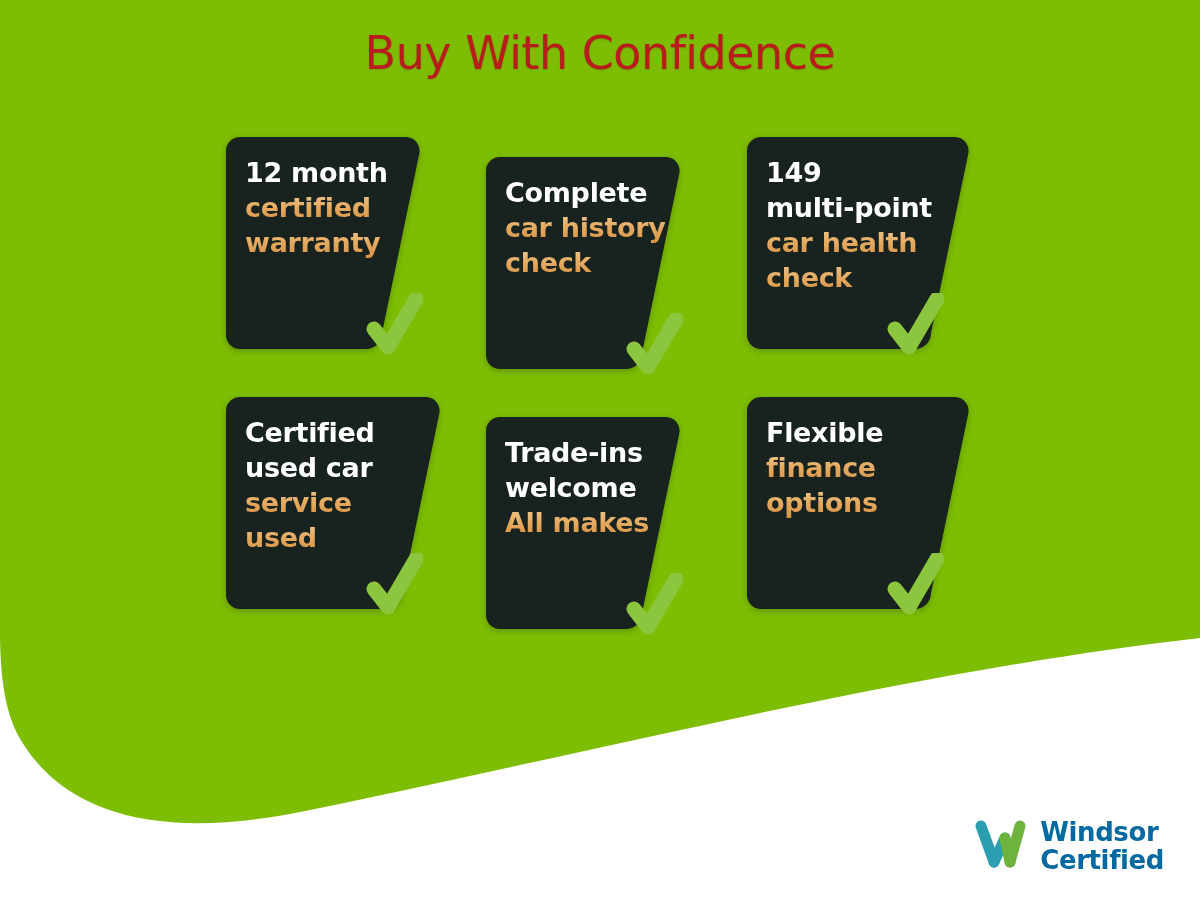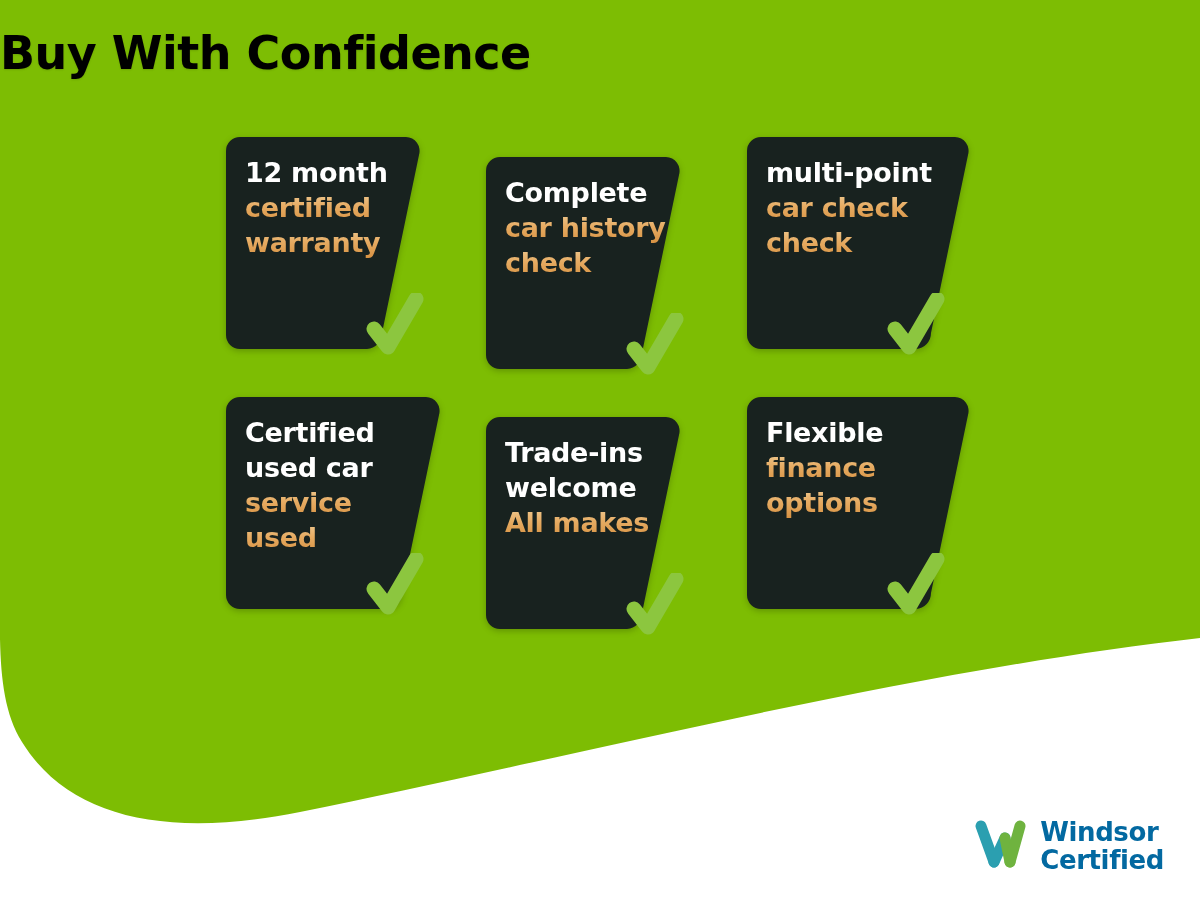--- a/index.html
+++ b/index.html
@@ -24,27 +24,27 @@
     left:0; top:0;
     width:1200px; height:900px;
     z-index:0;
   }
 
   
   .headline {
     position:absolute;
     left:0; top:26px;
     width:1200px;
-    text-align:left;
+    text-align:center;
     z-index:5;
     font-family:"DejaVu Sans", sans-serif;
-    font-weight:700;
+    font-weight:400;
     font-size:46px;
     letter-spacing:-0.5px;
-    color:#000000;
+    color:#b91c1c;
     text-shadow:0 1px 2px rgba(0,0,0,0.13);
   }
 
   
   .grid {
     position:absolute;
     left:226px; top:137px;
     width:760px;
     z-index:4;
   }
@@ -161,22 +161,23 @@
         <svg class="tick" viewBox="0 0 62 70" aria-hidden="true">
           <path d="M 8,36 L 22,54 L 50,6" stroke="#8cc63f" stroke-width="15" stroke-linecap="round" stroke-linejoin="round" fill="none"></path>
         </svg>
       </div>
 
       <div class="card c2">
         <svg class="card-shape" viewBox="0 0 224 212" preserveAspectRatio="none" aria-hidden="true">
           <path d="M 14,0 L 208,0 A 14,14 0 0 1 221,18 L 184,196 A 16,16 0 0 1 169,212 L 14,212 A 14,14 0 0 1 0,198 L 0,14 A 14,14 0 0 1 14,0 Z" fill="#18221f"></path>
         </svg>
         <div class="card-text">
+          <span class="line-white">149</span>
           <span class="line-white">multi-point</span>
-          <span class="line-orange">car check</span>
+          <span class="line-orange">car health</span>
           <span class="line-orange">check</span>
         </div>
         <svg class="tick" viewBox="0 0 62 70" aria-hidden="true">
           <path d="M 8,36 L 22,54 L 50,6" stroke="#8cc63f" stroke-width="15" stroke-linecap="round" stroke-linejoin="round" fill="none"></path>
         </svg>
       </div>
 
     </div>
 
     <div class="row">

